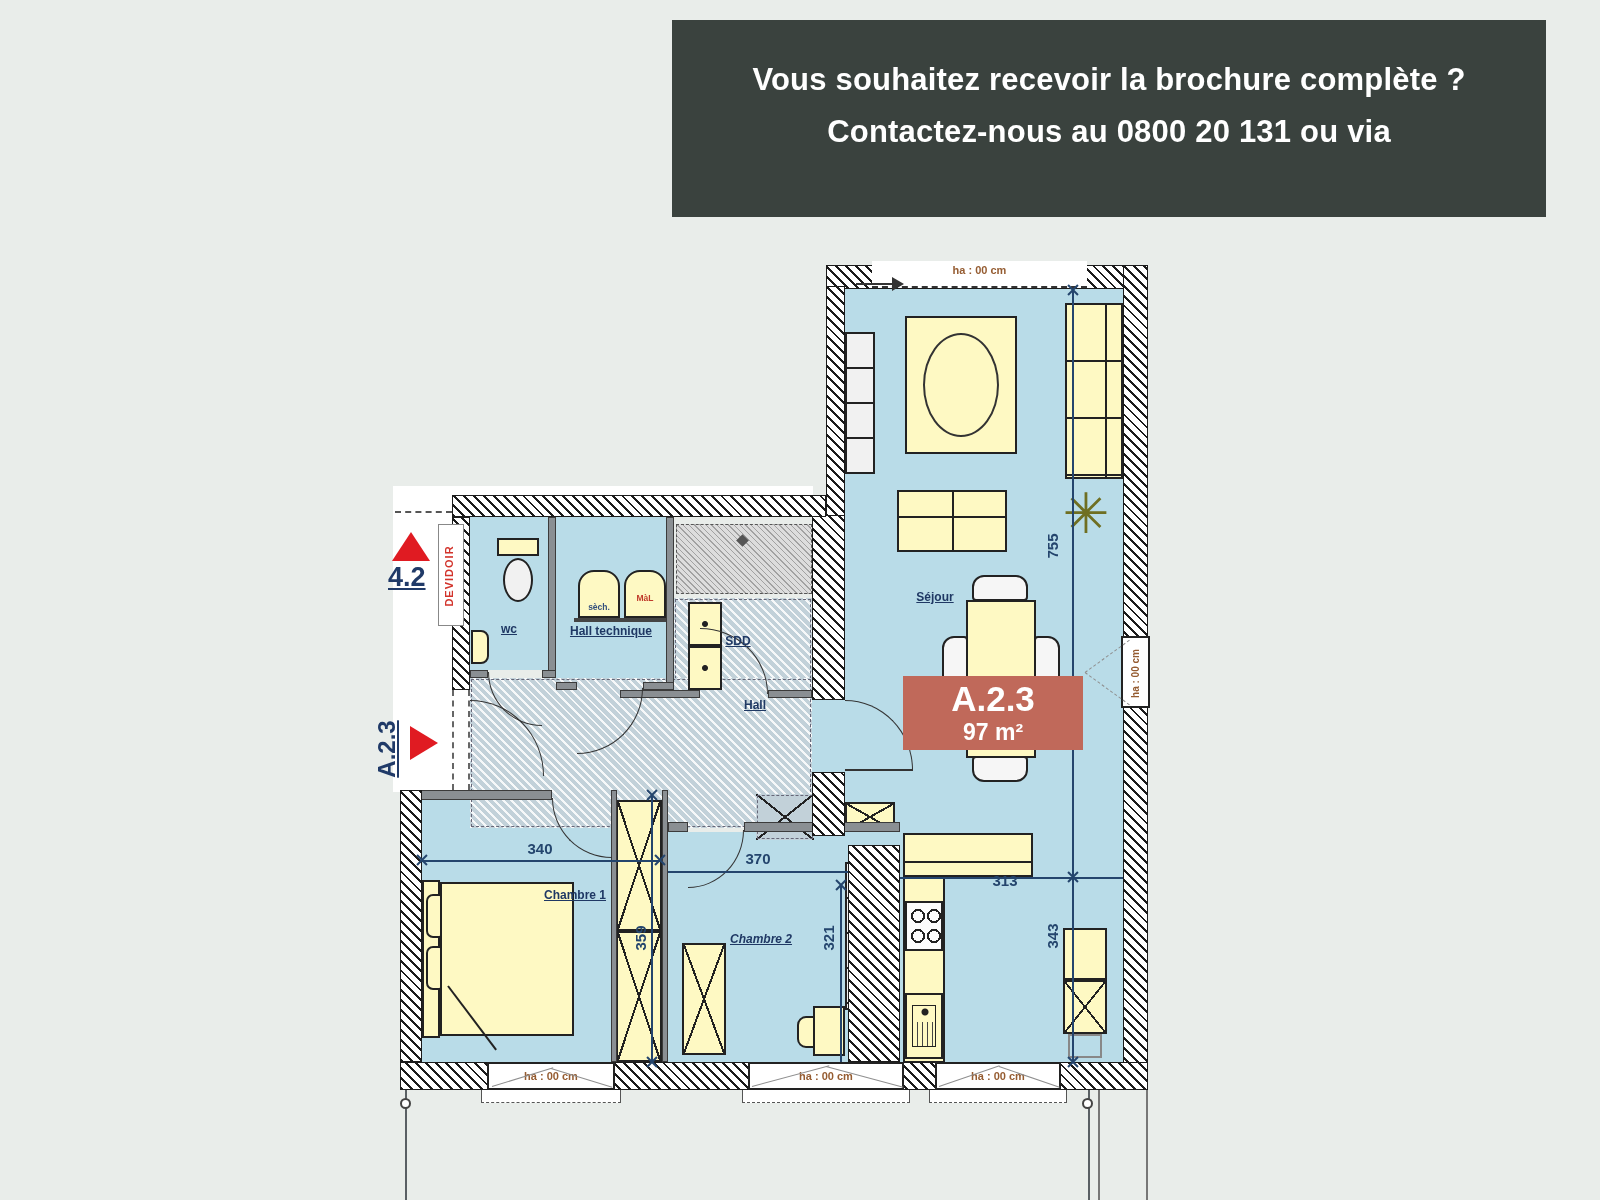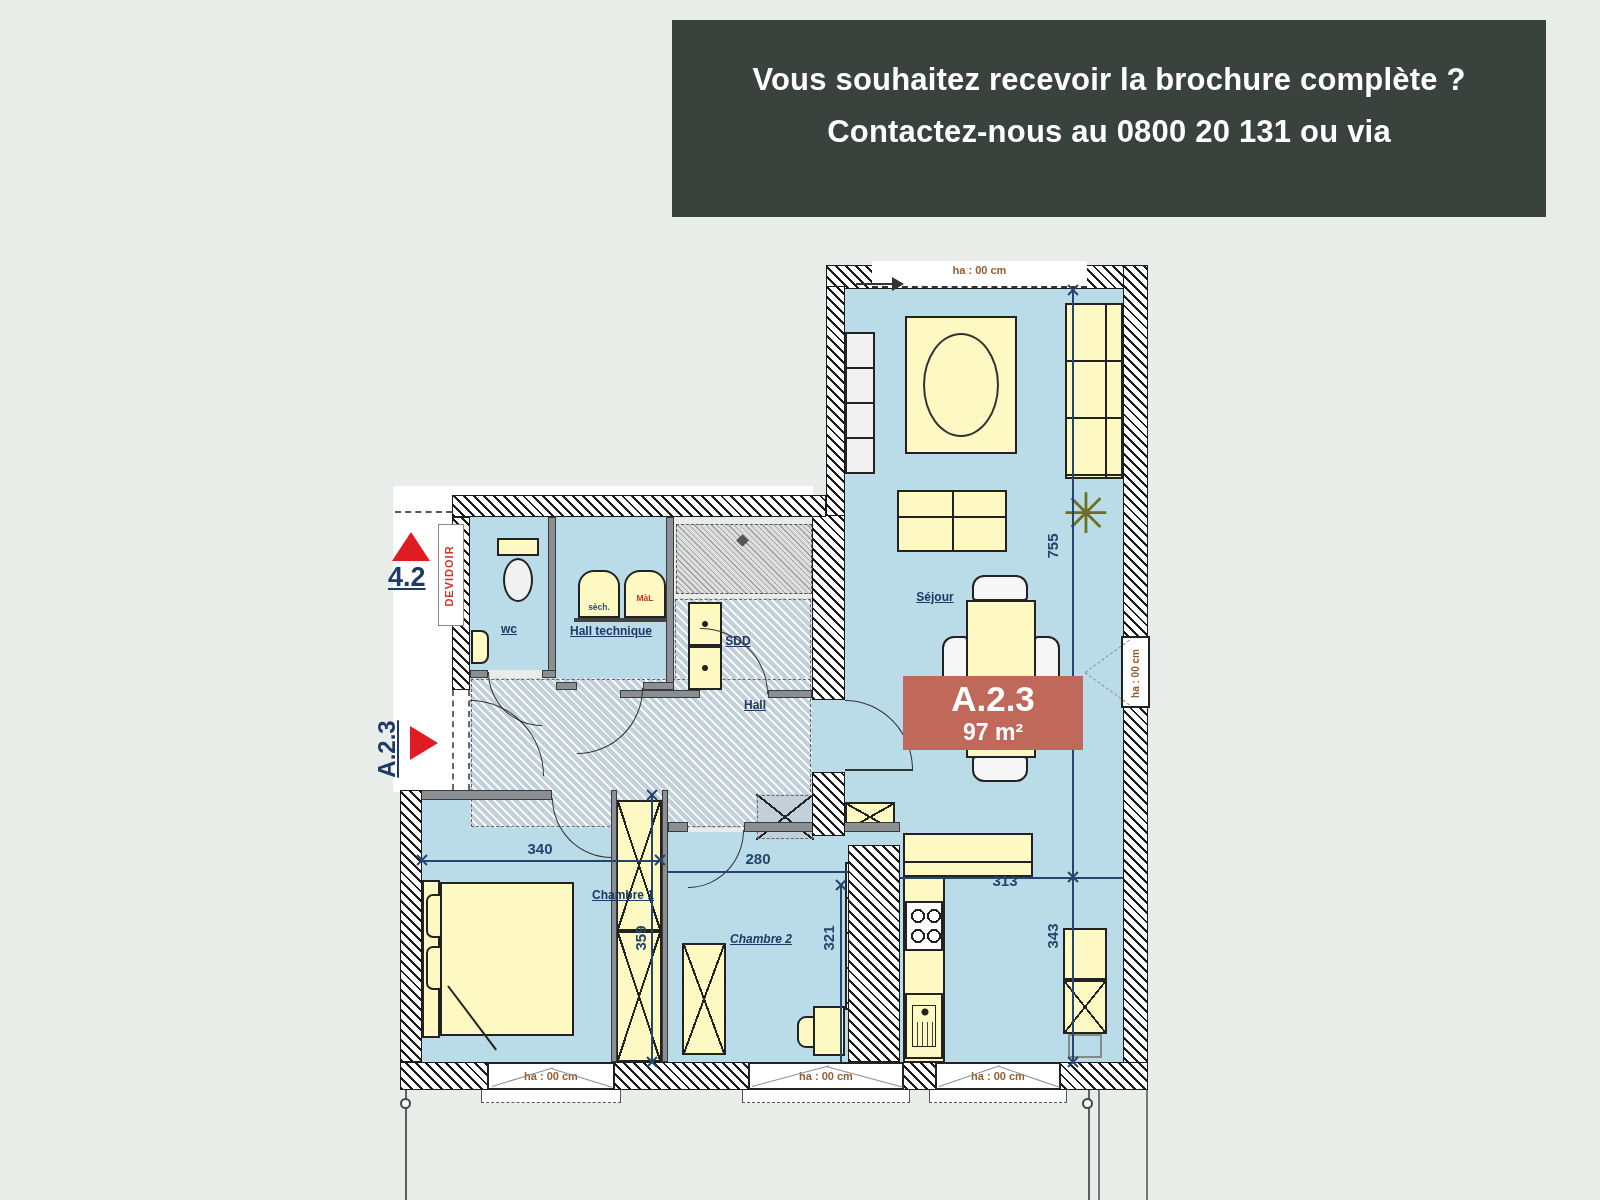--- a/index.html
+++ b/index.html
@@ -183,21 +183,21 @@
   <div class="arc abs" style="left:688px;top:830px;width:56px;height:58px;border-left:none;border-top:none;border-bottom-right-radius:100%;"></div>
   <div class="arc abs" style="left:845px;top:700px;width:68px;height:70px;border-left:none;border-bottom:none;border-top-right-radius:100%;"></div>
   <div class="abs" style="left:845px;top:769px;width:68px;height:2px;background:#333;"></div>
 
   <div class="abs" style="left:856px;top:283px;width:36px;height:2px;background:#333;"></div>
   <div class="abs" style="left:892px;top:277px;width:0;height:0;border-left:12px solid #333;border-top:7px solid transparent;border-bottom:7px solid transparent;"></div>
 
   <div class="dimline abs" style="left:422px;top:860px;width:238px;height:2px;"></div>
   <div class="dimtext abs" style="left:515px;top:840px;width:50px;">340</div>
   <div class="dimline abs" style="left:668px;top:871px;width:180px;height:2px;"></div>
-  <div class="dimtext abs" style="left:733px;top:850px;width:50px;">280</div>
+  <div class="dimtext abs" style="left:733px;top:850px;width:50px;">370</div>
   <div class="dimline abs" style="left:900px;top:877px;width:223px;height:2px;"></div>
   <div class="dimtext abs" style="left:980px;top:872px;width:50px;">313</div>
   <div class="dimline abs" style="left:651px;top:795px;width:2px;height:267px;"></div>
   <div class="dimtext abs vrot" style="left:618px;top:930px;width:44px;height:16px;">359</div>
   <div class="dimline abs" style="left:840px;top:885px;width:2px;height:177px;"></div>
   <div class="dimtext abs vrot" style="left:806px;top:930px;width:44px;height:16px;">321</div>
   <div class="dimline abs" style="left:1072px;top:290px;width:2px;height:772px;"></div>
   <div class="dimtext abs vrot" style="left:1030px;top:538px;width:44px;height:16px;">755</div>
   <div class="dimtext abs vrot" style="left:1030px;top:928px;width:44px;height:16px;">343</div>
   <div class="tick abs" style="left:1066px;top:283px;width:14px;height:14px;"></div>
@@ -207,21 +207,21 @@
   <div class="tick abs" style="left:645px;top:1055px;width:14px;height:14px;"></div>
   <div class="tick abs" style="left:415px;top:853px;width:14px;height:14px;"></div>
   <div class="tick abs" style="left:653px;top:853px;width:14px;height:14px;"></div>
   <div class="tick abs" style="left:834px;top:878px;width:14px;height:14px;"></div>
 
   <div class="rlabel abs" style="left:900px;top:590px;width:70px;">Séjour</div>
   <div class="rlabel abs" style="left:735px;top:698px;width:40px;">Hall</div>
   <div class="rlabel abs" style="left:494px;top:622px;width:30px;">wc</div>
   <div class="rlabel abs" style="left:558px;top:624px;width:106px;">Hall technique</div>
   <div class="rlabel abs" style="left:718px;top:634px;width:40px;">SDD</div>
-  <div class="rlabel abs" style="left:538px;top:888px;width:74px;margin-left:48px;">Chambre 1</div>
+  <div class="rlabel abs" style="left:538px;top:888px;width:74px;">Chambre 1</div>
   <div class="rlabel abs" style="left:724px;top:932px;width:74px;font-style:italic;">Chambre 2</div>
 
   <div class="badge abs" style="left:903px;top:676px;width:180px;height:74px;">
     <div class="code">A.2.3</div>
     <div class="area">97 m²</div>
   </div>
 
   <div class="abs" style="left:438px;top:524px;width:26px;height:102px;background:#fff;border:1.5px solid #888;">
     <div class="abs vrot" style="left:-38px;top:44px;width:98px;height:14px;color:#d2332b;font-size:11px;font-weight:bold;letter-spacing:1px;text-align:center;">DEVIDOIR</div>
   </div>

